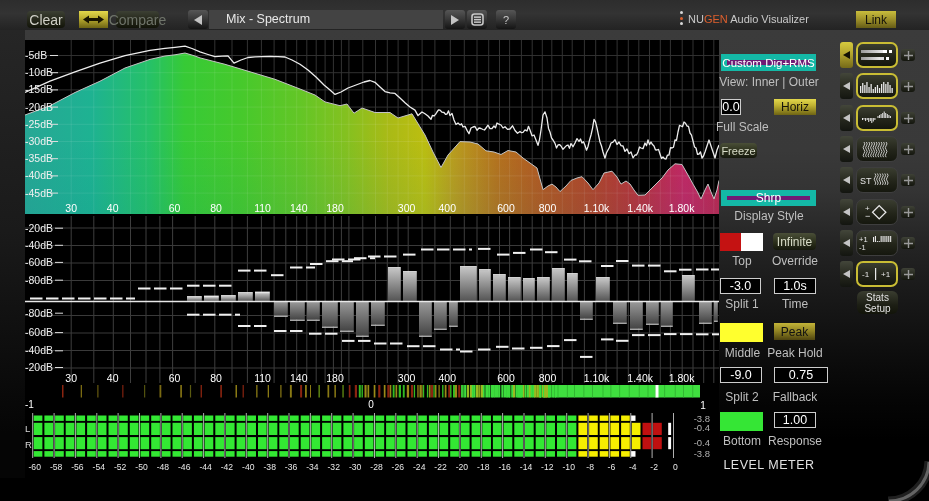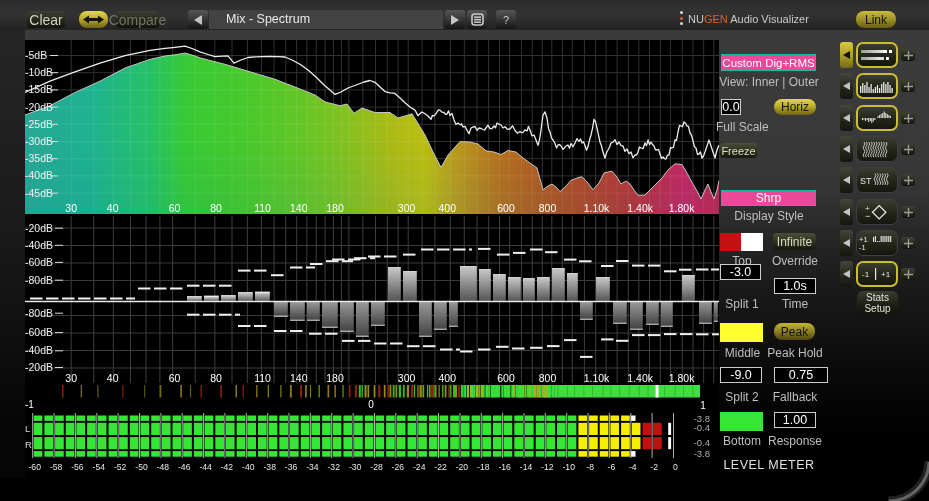--- a/index.html
+++ b/index.html
@@ -3,29 +3,29 @@
 *{margin:0;padding:0;box-sizing:border-box}
 html,body{width:929px;height:501px;background:#000;overflow:hidden;font-family:"Liberation Sans",sans-serif;-webkit-font-smoothing:antialiased}
 #app{position:absolute;left:0;top:0;width:929px;height:501px;background:#000}
 .abs{position:absolute}
 .topbar{left:0;top:0;width:929px;height:30px;background:linear-gradient(180deg,#2d2d2d,#333333 45%,#232323)}
 .mainbg{left:0;top:30px;width:929px;height:450px;background:linear-gradient(180deg,#3b3b3b 0px,#393939 120px,#343434 160px,#2d2d2d 185px,#242424 215px,#1c1c1c 250px,#141414 290px,#0c0c0c 330px,#050505 370px,#000 410px)}
 .leftstrip{left:0;top:30px;width:25px;height:448px;background:linear-gradient(180deg,#262626,#1a1a1a 45%,#050505 90%)}
 .btn{position:absolute;border-radius:4px;display:flex;align-items:center;justify-content:center;
  background:linear-gradient(180deg,#3c4034 0%,#242619 55%,#121409 100%);color:#cfcfc6;font-size:14px}
 .btn.dim{color:#6f746a}
-.ybtn{position:absolute;border-radius:8px;display:flex;align-items:center;justify-content:center;
+.ybtn{position:absolute;border-radius:0;display:flex;align-items:center;justify-content:center;
  background:linear-gradient(180deg,#e3d84c 0%,#c0b232 40%,#6e6414 100%);color:#18160a;font-size:12px}
 .gbtn{position:absolute;border-radius:3px;display:flex;align-items:center;justify-content:center;
  background:linear-gradient(180deg,#565656 0%,#3a3a3a 45%,#141414 100%);color:#c8c8c8}
 .obtn{position:absolute;border-radius:4px;display:flex;align-items:center;justify-content:center;
  background:linear-gradient(180deg,#4a4f38 0%,#2b2f1b 55%,#15180c 100%);color:#d8dcc8;font-size:12px}
 .vbox{position:absolute;background:#000;border:1.5px solid #cdcdcd;color:#fff;font-size:12.5px;
  display:flex;align-items:center;justify-content:center}
-.selbox{position:absolute;background:#ec4899;border:1px solid #14b8a6;color:#fff;font-size:12.5px;
+.selbox{position:absolute;background:#701a75;border:6px solid #14b8a6;color:#fff;font-size:12.5px;
  display:flex;align-items:center;justify-content:center}
 .lab{position:absolute;color:#bfbfbf;font-size:12px;text-align:center;white-space:nowrap}
 .tri-l{width:0;height:0;border-top:5px solid transparent;border-bottom:5px solid transparent;border-right:8px solid #c4c4c4}
 .tri-r{width:0;height:0;border-top:5px solid transparent;border-bottom:5px solid transparent;border-left:8px solid #c4c4c4}
 .pbtn{position:absolute;width:42px;height:26px;border-radius:7px;
  background:linear-gradient(180deg,#3a3d30 0%,#23251a 55%,#15170e 100%);border:1px solid #3e3e3e;
  display:flex;align-items:center;justify-content:flex-start}
 .pbtn.sel{border:2px solid #c9bd34}
 .abtn{position:absolute;width:13px;height:26px;border-radius:3px;
  background:linear-gradient(180deg,#43463a 0%,#26281e 55%,#131510 100%);
@@ -895,21 +895,21 @@
 <div class="lab" style="left:716px;top:120px;width:52px">Full Scale</div>
 <div class="obtn" style="left:720px;top:143px;width:37px;height:15px;font-size:11px">Freeze</div>
 <div class="selbox" style="left:721px;top:190px;width:95px;height:16px;font-size:12px">Shrp</div>
 <div class="lab" style="left:716px;top:209px;width:106px">Display Style</div>
 <div class="abs" style="left:720px;top:233px;width:43px;height:18px;background:#fff">
       <div style="position:absolute;left:0;top:0;width:21px;height:18px;background:#c41212"></div>
     </div>
 <div class="obtn" style="left:773px;top:233px;width:43px;height:17px">Infinite</div>
 <div class="lab" style="left:716px;top:254px;width:52px">Top</div>
 <div class="lab" style="left:768px;top:254px;width:54px">Override</div>
-<div class="vbox" style="left:720px;top:264px;width:41px;height:16px">-3.0</div>
+<div class="vbox" style="left:720px;top:278px;width:41px;height:16px">-3.0</div>
 <div class="vbox" style="left:774px;top:278px;width:42px;height:16px">1.0s</div>
 <div class="lab" style="left:716px;top:297px;width:52px">Split 1</div>
 <div class="lab" style="left:768px;top:297px;width:54px">Time</div>
 <div class="abs" style="left:720px;top:323px;width:43px;height:19px;background:#ffff2e"></div>
 <div class="ybtn" style="left:774px;top:323px;width:41px;height:17px;background:linear-gradient(180deg,#c3b438 0%,#8e8122 50%,#4e4410 100%);color:#111">Peak</div>
 <div class="lab" style="left:716px;top:346px;width:53px">Middle</div>
 <div class="lab" style="left:765px;top:346px;width:60px">Peak Hold</div>
 <div class="vbox" style="left:720px;top:367px;width:42px;height:16px">-9.0</div>
 <div class="vbox" style="left:774px;top:367px;width:54px;height:16px">0.75</div>
 <div class="lab" style="left:716px;top:390px;width:52px">Split 2</div>

